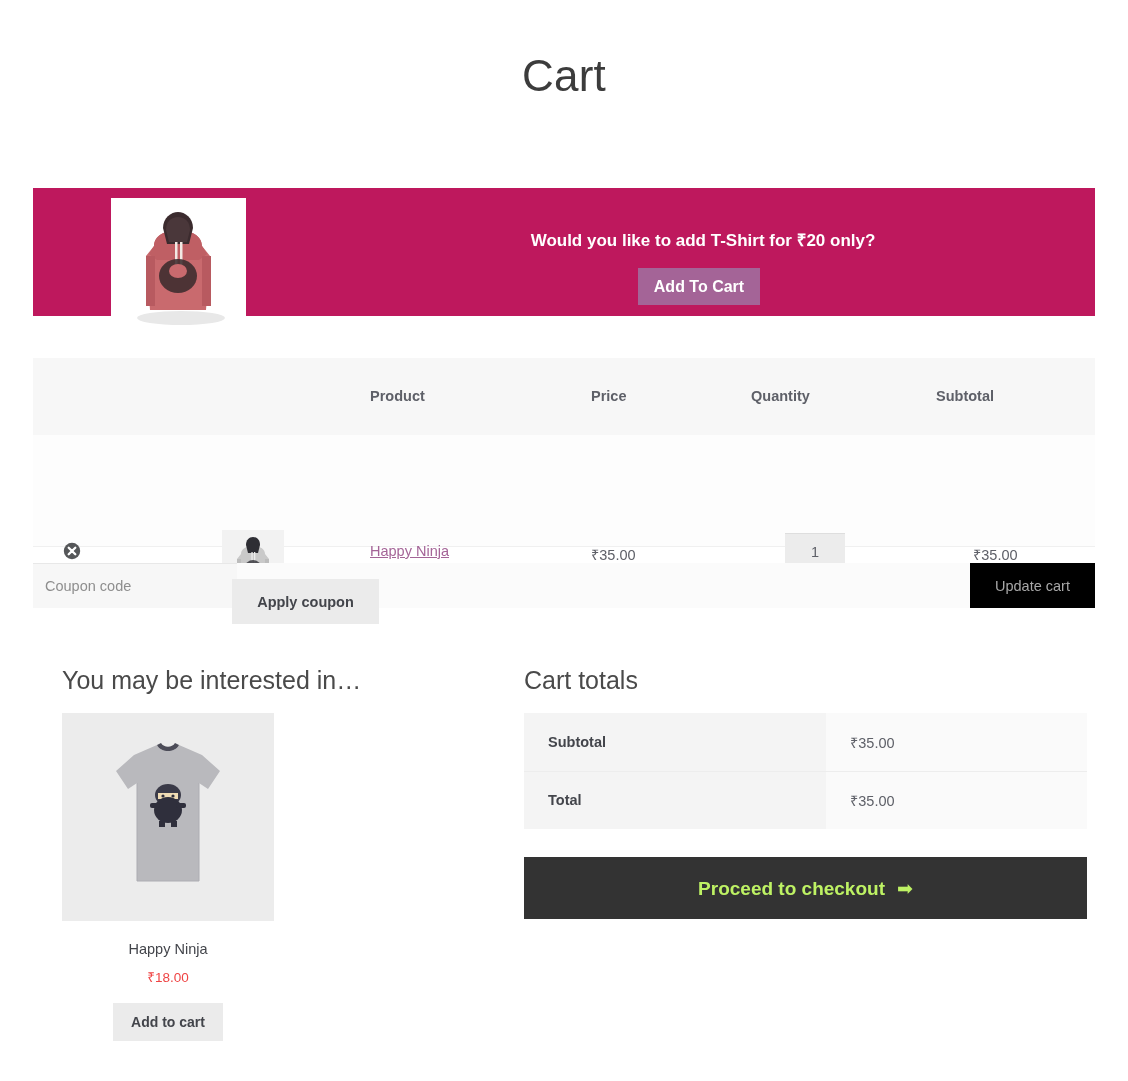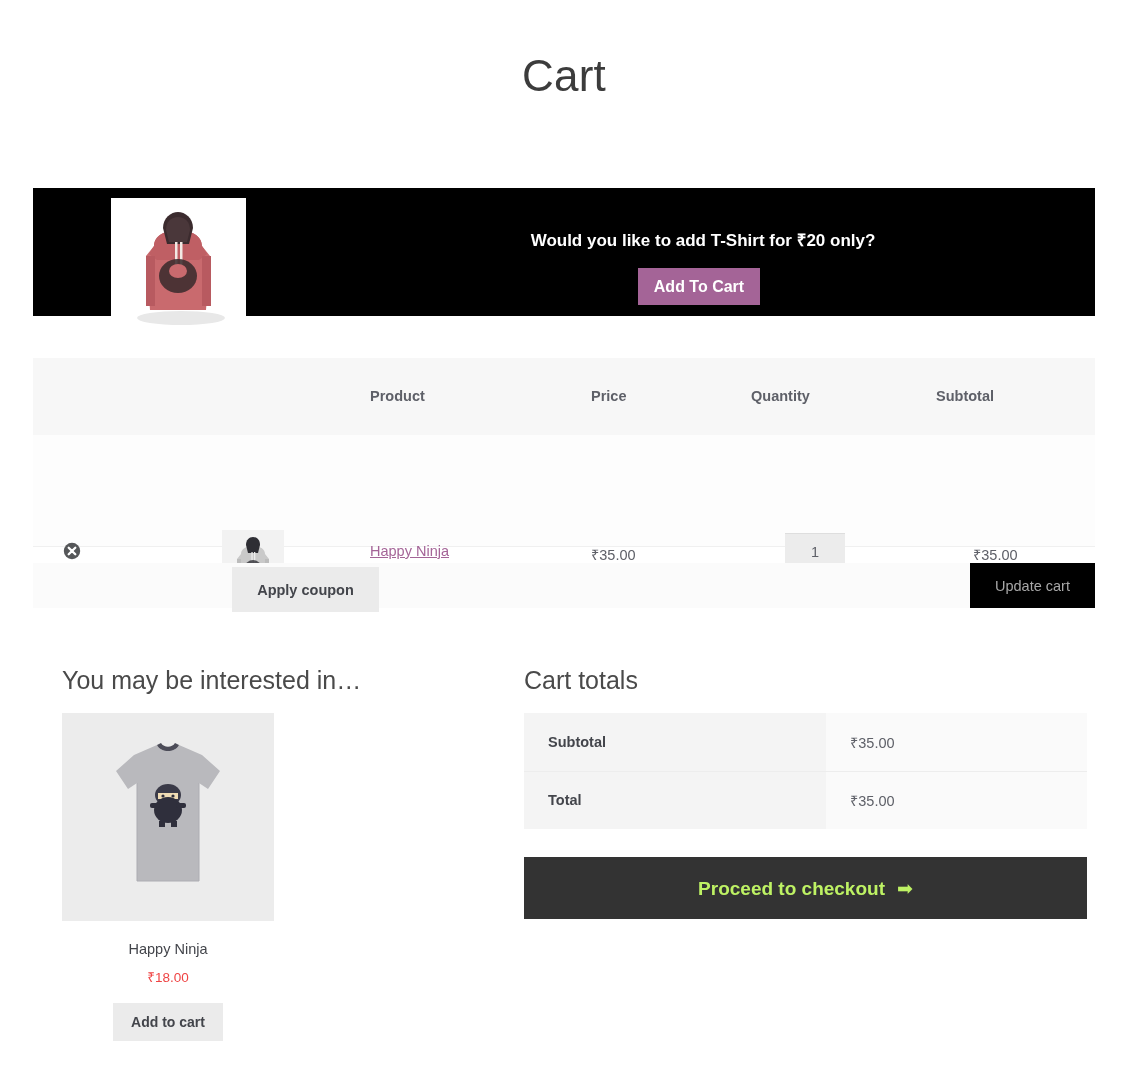--- a/index.html
+++ b/index.html
@@ -26,21 +26,21 @@
     font-weight: 300;
     color: #3c3c3c;
     letter-spacing: 0.2px;
   }
 
   
   .promo-banner {
     position: absolute;
     left: 33px; top: 188px;
     width: 1062px; height: 128px;
-    background: #000000;
+    background: #be185d;
   }
   .promo-thumb {
     position: absolute;
     left: 78px; top: 10px;
     width: 135px; height: 133px;
     background: #ffffff;
     overflow: hidden;
   }
   .promo-thumb svg { display: block; width: 100%; height: 100%; }
   .promo-text {
@@ -164,21 +164,21 @@
     border: none;
     border-top: 1px solid #e8e8e8;
     padding: 0 12px;
     font-family: "Liberation Sans", sans-serif;
     font-size: 14.5px;
     color: #6d6d6d;
   }
   .coupon-input::placeholder { color: #8e8e8e; opacity: 1; }
   .apply-coupon-btn {
     position: absolute;
-    left: 199px; top: 4px;
+    left: 199px; top: 16px;
     width: 147px; height: 45px;
     background: #ebebeb;
     border: none;
     font-family: "Liberation Sans", sans-serif;
     font-size: 14.5px;
     font-weight: bold;
     color: #43454b;
     cursor: pointer;
   }
   .update-cart-btn {
@@ -335,20 +335,21 @@
       </div>
 
       <a class="item-name">Happy Ninja</a>
       <span class="item-price">₹35.00</span>
       <input class="qty-box" type="text" value="1" style="">
       <span class="item-subtotal">₹35.00</span>
     </div>
   </div>
 
   <div class="coupon-row">
+    <input class="coupon-input" type="text" placeholder="Coupon code" style="">
     <button class="apply-coupon-btn">Apply coupon</button>
     <button class="update-cart-btn">Update cart</button>
   </div>
 
   <div class="upsells">
     <h2 class="section-heading">You may be interested in…</h2>
     <div class="upsell-card">
       <div class="upsell-img">
         <svg viewBox="0 0 212 208" xmlns="http://www.w3.org/2000/svg">
           <rect width="212" height="208" fill="#ececec"></rect>

